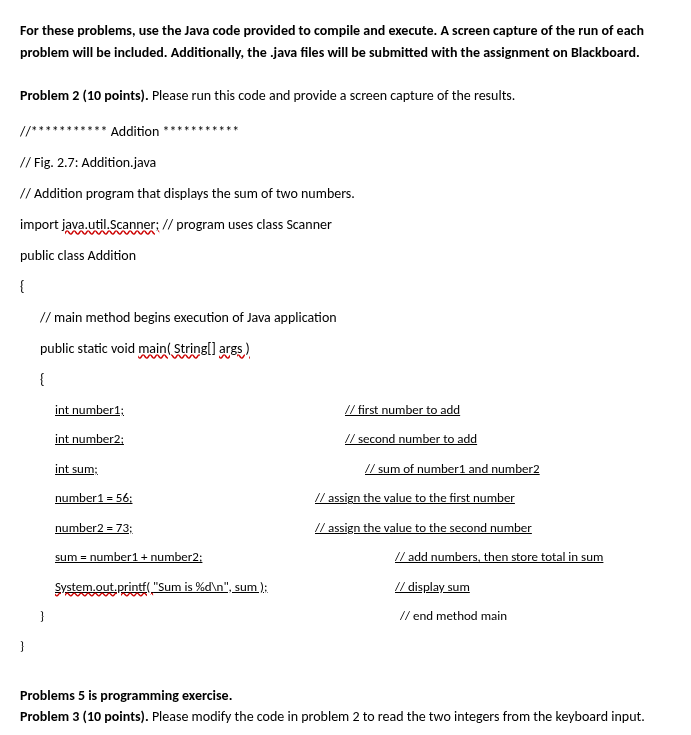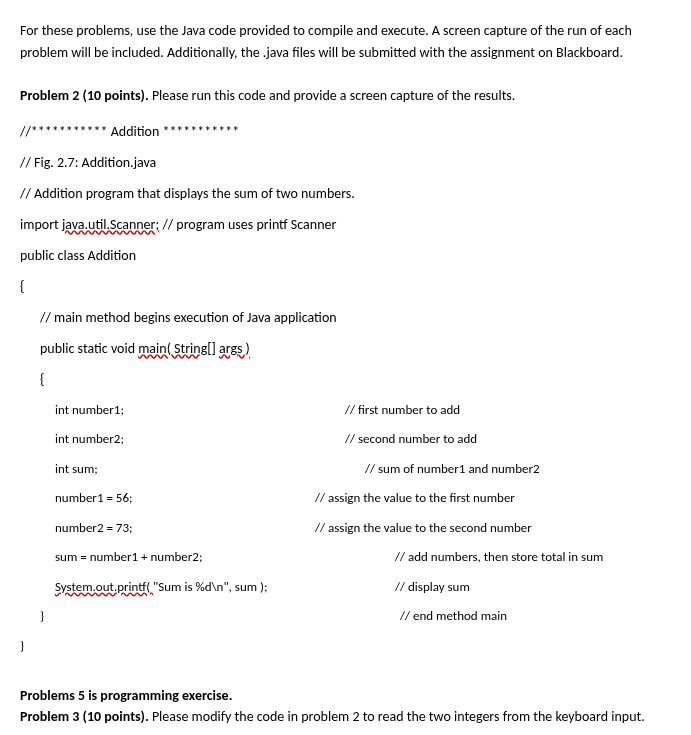--- a/index.html
+++ b/index.html
@@ -10,21 +10,21 @@
     body {
       font-family: Calibri, Arial, sans-serif;
       font-size: 14px;
       color: #000;
       background: #fff;
       padding: 20px;
       width: 691px;
       line-height: 1.5;
     }
     .intro {
-      font-weight: normal;
+      font-weight: bold;
       margin-bottom: 20px;
       line-height: 1.6;
     }
     .problem-header {
       margin-bottom: 15px;
     }
     .problem-header .bold {
       font-weight: bold;
       text-align: center;
     }
@@ -34,21 +34,21 @@
     }
     .code-row {
       display: flex;
       margin-bottom: 10px;
       font-size: 13px;
     }
     .code-row .col1 {
       flex-shrink: 0;
     }
     .indent1 { padding-left: 20px; }
-    .indent2 { padding-left: 35px; }
+    .indent2 { padding-left: 35px; text-decoration: underline; }
     .wavy {
       text-decoration: underline;
       text-decoration-style: wavy;
       text-decoration-color: #c00;
     }
     .section-gap {
       margin-top: 30px;
     }
     .w290 { width: 290px; }
     .w310 { width: 310px; }
@@ -62,21 +62,21 @@
 <div class="intro">For these problems, use the Java code provided to compile and execute.   A screen capture of the run of each problem will be included.  Additionally, the .java files will be submitted with the assignment on Blackboard.</div>
 
 <div class="problem-header">
   <span class="bold">Problem 2 (10 points).</span><span>  Please run this code and provide a screen capture of the results.</span>
 </div>
 
 <div class="code-line">//*********** Addition ***********</div>
 <div class="code-line">// Fig. 2.7: Addition.java</div>
 <div class="code-line">// Addition program that displays the sum of two numbers.</div>
 <div class="code-line">
-  <span>import </span><span class="wavy">java.util.Scanner;</span><span> // program uses printf Scanner</span>
+  <span>import </span><span class="wavy">java.util.Scanner;</span><span> // program uses class Scanner</span>
 </div>
 <div class="code-line">public class Addition</div>
 <div class="code-line">{</div>
 <div class="code-line indent1">// main method begins execution of Java application</div>
 <div class="code-line indent1">
   <span>public static void </span><span class="wavy">main( String[]</span><span> </span><span class="wavy">args )</span>
 </div>
 <div class="code-line indent1">{</div>
 
 <div class="code-row indent2">

